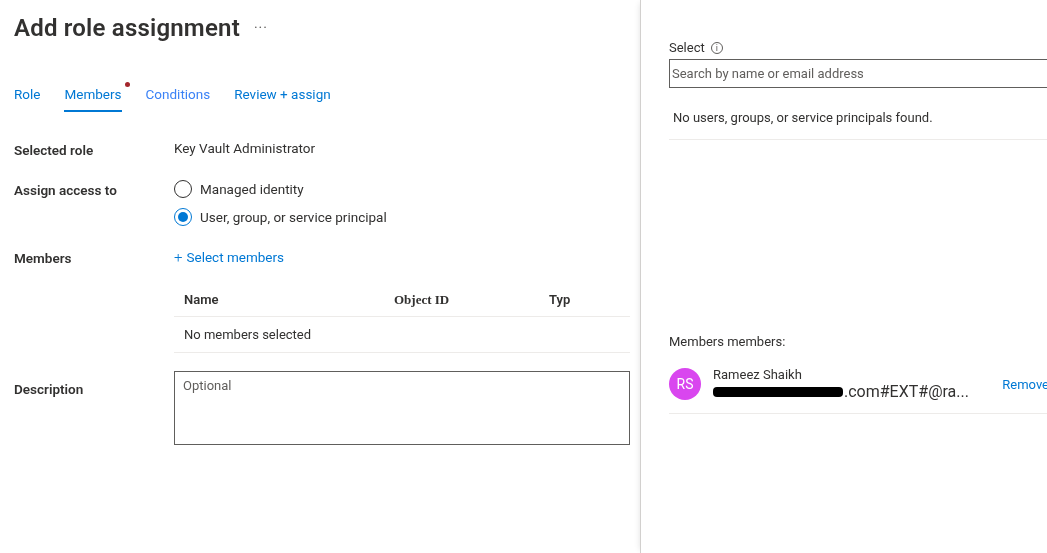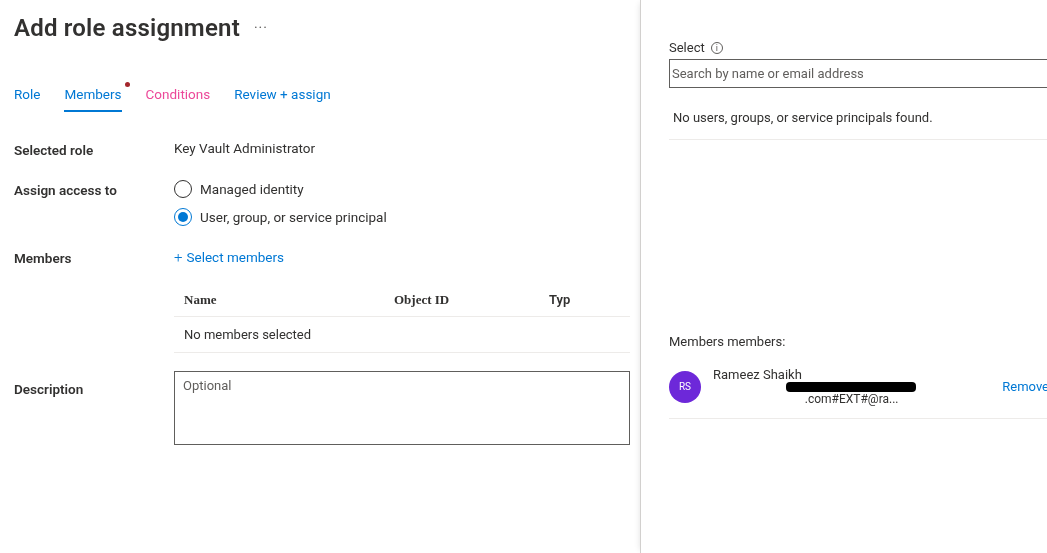--- a/index.html
+++ b/index.html
@@ -57,21 +57,21 @@
   }
   .tab.active .dot {
     position: absolute;
     top: -4px;
     right: -8px;
     width: 5px;
     height: 5px;
     background: #a4262c;
     border-radius: 50%;
   }
-  .tab.disabled { color: #ec4899; }
+  .tab.disabled { color: #3b82f6; }
   .tab.review { color: #0078d4; }
   .form-area { margin-top: 28px; }
   .form-row {
     display: flex;
     margin-bottom: 22px;
     align-items: flex-start;
   }
   .form-label {
     width: 160px;
     font-weight: 600;
@@ -119,21 +119,21 @@
     margin-top: 18px;
     margin-right: 10px;
   }
   .table-head {
     display: flex;
     border-bottom: 1px solid #edebe9;
     padding: 8px 10px;
     font-weight: 600;
     font-size: 13px;
   }
-  .col-name { width: 210px; font-family: Liberation Serif, serif; }
+  .col-name { width: 210px; }
   .col-objid { width: 155px; font-family: Liberation Serif, serif; }
   .col-type { flex: 1; }
   .table-empty {
     padding: 10px 10px;
     font-size: 13px;
     border-bottom: 1px solid #edebe9;
     color: #323130;
   }
   .desc-area {
     margin-left: 160px;
@@ -200,35 +200,34 @@
     display: flex;
     align-items: center;
     gap: 12px;
     padding-bottom: 12px;
     border-bottom: 1px solid #edebe9;
   }
   .avatar {
     width: 32px;
     height: 32px;
     border-radius: 50%;
-    background: #6d28d9;
+    background: #d946ef;
     color: #fff;
-    font-size: 10px;
+    font-size: 14px;
     display: flex;
     align-items: center;
     justify-content: center;
     flex-shrink: 0;
   }
   .member-text { flex: 1; min-width: 0; }
   .member-name { font-size: 13px; }
   .member-email {
-    font-size: 12px;
-    display: flex;
-    align-items: center;
-    flex-direction: column;
+    font-size: 16px;
+    display: flex;
+    align-items: center;
   }
   .redact {
     display: inline-block;
     width: 130px;
     height: 10px;
     background: #000;
     border-radius: 4px;
     margin-right: 1px;
   }
   .remove-link {

